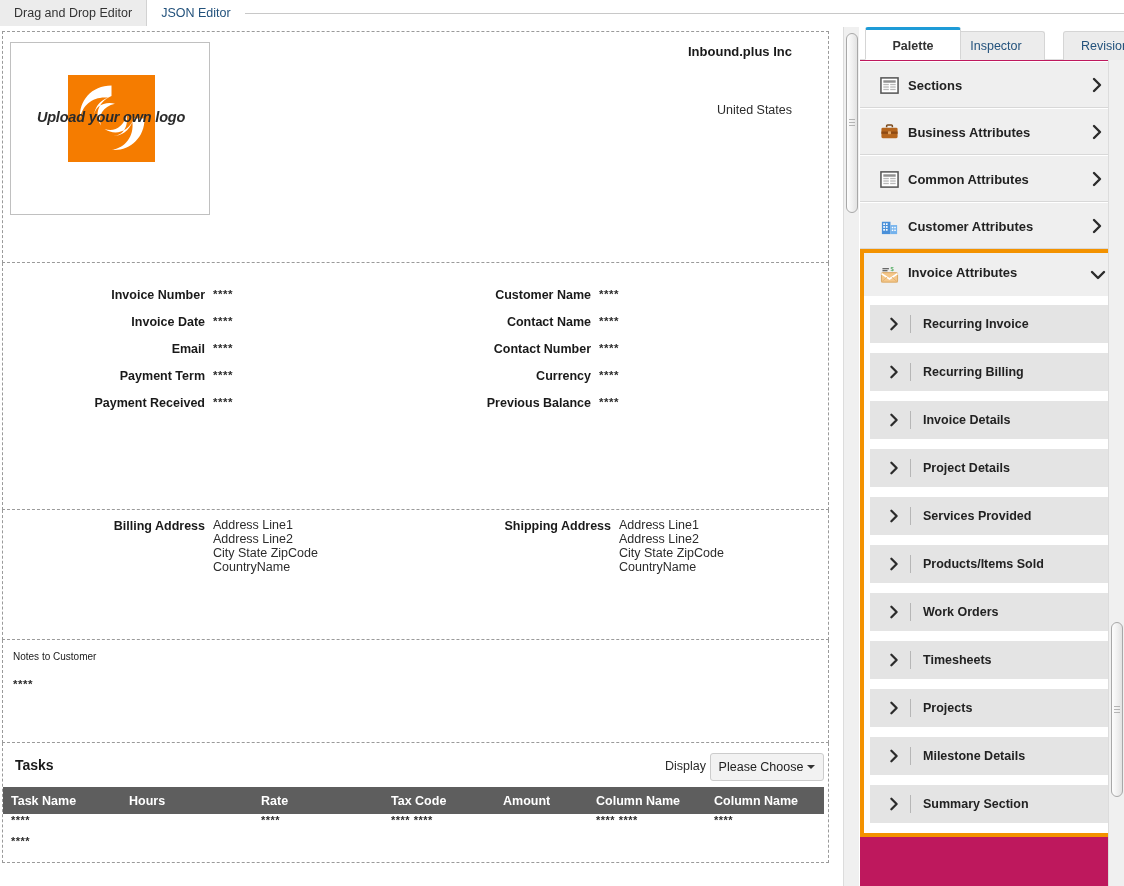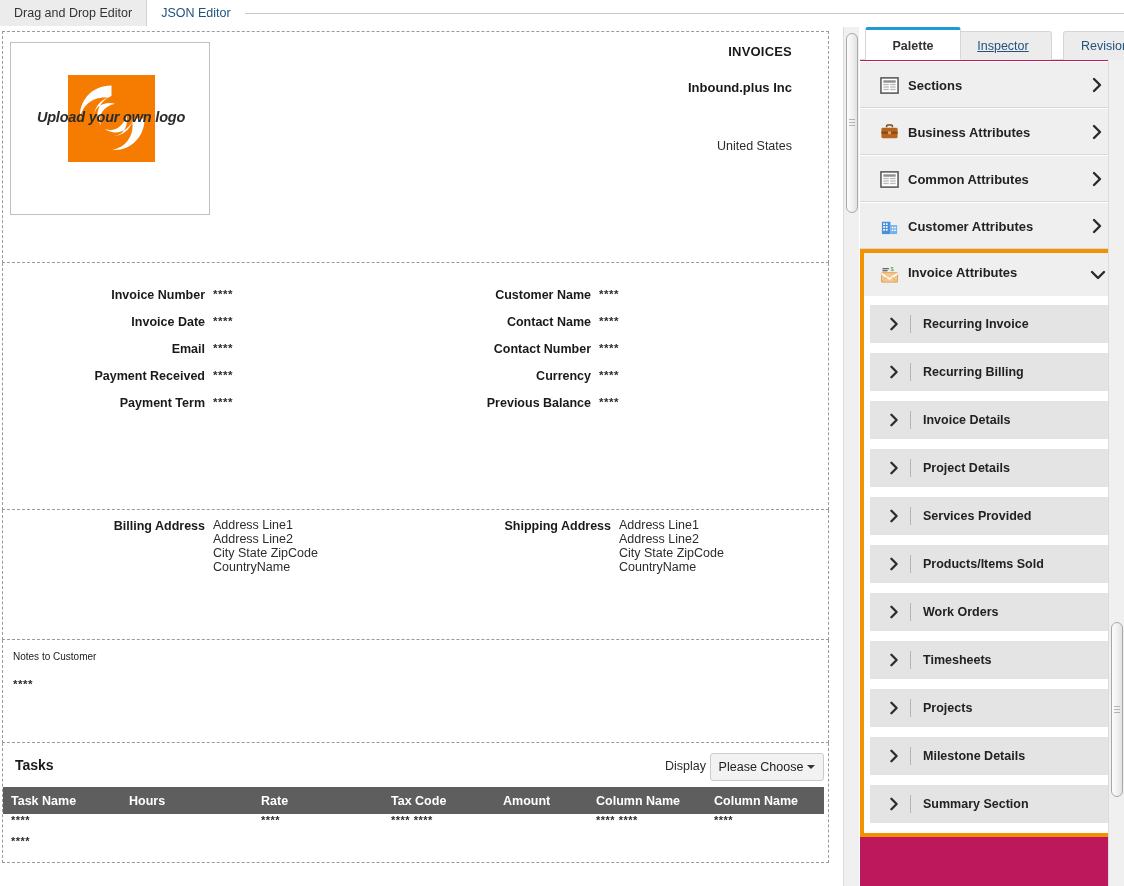--- a/index.html
+++ b/index.html
@@ -292,21 +292,21 @@
     height: 33px;
     line-height: 33px;
     background: #ffffff;
     border-top: 3px solid #1e9bd7;
     border-bottom: 1px solid #ffffff;
     color: #333333;
     font-weight: bold;
     z-index: 2;
   }
   #ptab-palette   { left: 5px;   width: 96px; }
-  #ptab-inspector { left: 94px; width: 98px; text-decoration: underline; }
+  #ptab-inspector { left: 87px; width: 98px; }
   #ptab-revisions { left: 203px; width: 90px; }
 
   #accordion {
     position: absolute;
     top: 34px; left: 0;
     width: 264px;
     bottom: 0;
   }
   .acc-group { position: relative; }
   .acc-head {
@@ -405,33 +405,32 @@
       <div id="logo-box">
         <div id="logo-swirl">
           <svg width="87" height="87" viewBox="0 0 100 100">
             <path d="M50 12 C27 12 12 30 14 50 C16 34 30 24 46 26 C36 30 30 38 30 48 C30 36 42 30 54 33 C40 36 34 47 38 58 C30 46 34 31 50 24 Z" fill="#ffffff"></path>
             <path d="M88 50 C88 73 70 88 50 86 C66 84 76 70 74 54 C70 64 62 70 52 70 C64 70 70 58 67 46 C64 60 53 66 42 62 C54 70 69 66 76 50 Z" fill="#ffffff"></path>
           </svg>
         </div>
         <div id="logo-caption">Upload your own logo</div>
       </div>
       <div id="header-right">
-        <div id="inv-title">INVOICES</div>
         <div id="inv-company">Inbound.plus Inc</div>
         <div id="inv-country">United States</div>
       </div>
     </div>
 
     <div class="doc-section" id="section-fields">
       <div class="field-col left" id="fields-left">
           <div class="field-row"><span class="field-label">Invoice Number</span><span class="field-value">****</span></div>
           <div class="field-row"><span class="field-label">Invoice Date</span><span class="field-value">****</span></div>
           <div class="field-row"><span class="field-label">Email</span><span class="field-value">****</span></div>
+          <div class="field-row"><span class="field-label">Payment Term</span><span class="field-value">****</span></div>
           <div class="field-row"><span class="field-label">Payment Received</span><span class="field-value">****</span></div>
-          <div class="field-row"><span class="field-label">Payment Term</span><span class="field-value">****</span></div>
         </div>
       <div class="field-col right" id="fields-right">
           <div class="field-row"><span class="field-label">Customer Name</span><span class="field-value">****</span></div>
           <div class="field-row"><span class="field-label">Contact Name</span><span class="field-value">****</span></div>
           <div class="field-row"><span class="field-label">Contact Number</span><span class="field-value">****</span></div>
           <div class="field-row"><span class="field-label">Currency</span><span class="field-value">****</span></div>
           <div class="field-row"><span class="field-label">Previous Balance</span><span class="field-value">****</span></div>
         </div>
     </div>
 

